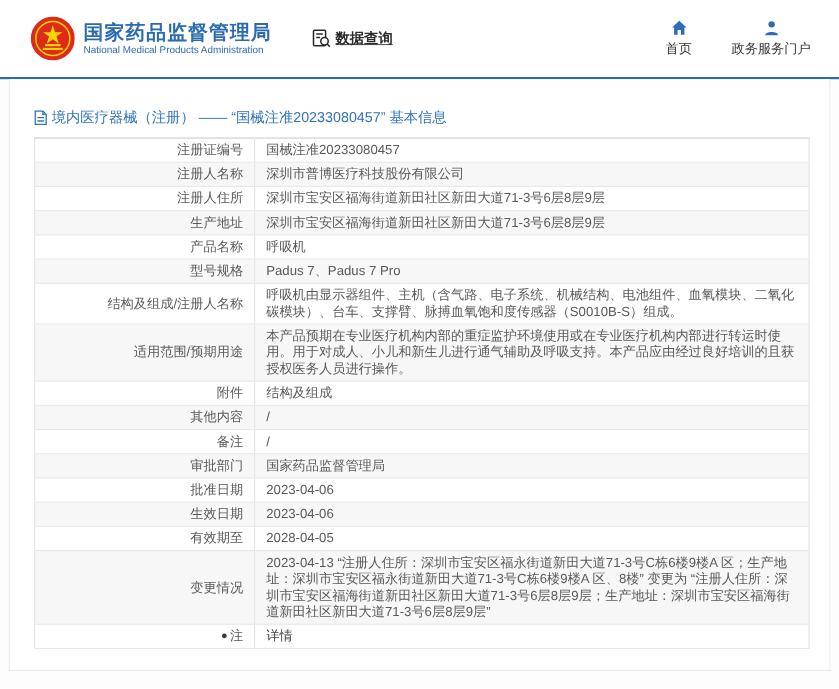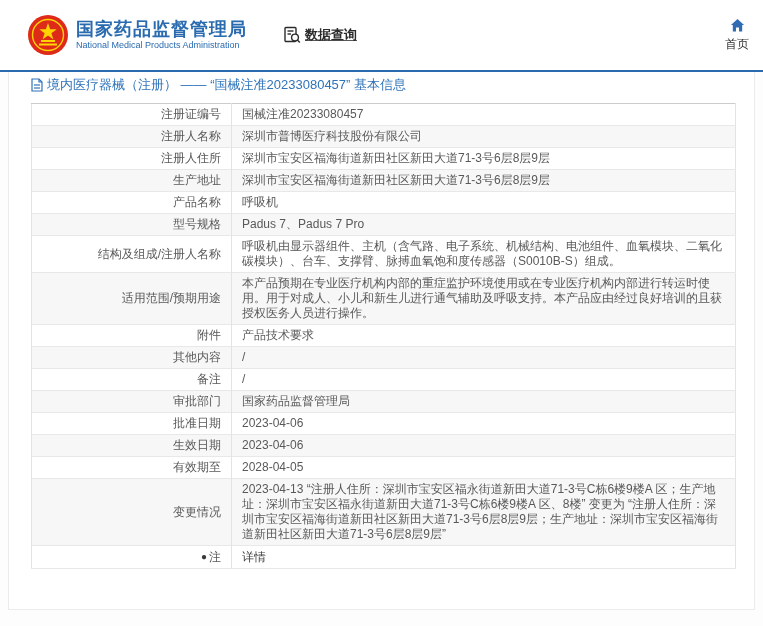--- a/index.html
+++ b/index.html
@@ -15,32 +15,32 @@
   }
   .logo-wrap { display:flex; align-items:center; }
   .emblem { width:40px; height:40px; flex:0 0 auto; }
   .org-names { margin-left:8px; }
   .org-cn { font-size:18px; font-weight:bold; color:#2a6bb0; letter-spacing:1px; line-height:20px; }
   .org-en { font-size:9px; color:#2a6bb0; line-height:12px; }
   .data-query { display:flex; margin-left:36px; cursor:pointer;text-decoration:underline; }
   .data-query svg { width:18px; height:18px; }
   .data-query-label { font-size:13px; color:#2b2b2b; margin-left:4px; font-weight:bold; }
   .header-spacer { flex:1; }
-  .top-nav { display:flex; align-items:center; gap:36px; margin-right:0; }
+  .top-nav { display:flex; align-items:center; gap:36px; margin-right:12px; }
   .nav-item { display:flex; flex-direction:column; align-items:center; cursor:pointer; }
   .nav-item svg { width:15px; height:15px; }
   .nav-label { font-size:12px; color:#333; margin-top:3px; white-space:nowrap; }
   .blue-rule { height:2px; background:#2a6bb0; width:100%; }
   
   .panel {
     margin:0 8px; background:#ffffff;
     border:1px solid #ebebeb; border-top:none;
     min-height:538px; padding:0 0 14px 0;
   }
-  .page-title-bar { display:flex; align-items:center; padding:4px 0 9px 22px; }
+  .page-title-bar { display:flex; align-items:center; padding:26px 0 9px 22px; }
   .page-title-bar svg { width:12px; height:14px; flex:0 0 auto; }
   .page-title { font-size:13px; color:#2f73b9; margin-left:4px; }
   
   .detail-table {
     margin-left:22px; width:705px;
     border-collapse:collapse; table-layout:fixed;
     border:1px solid #e3e3e3; border-top:1px solid #cccccc;
   }
   .detail-table tr { border-bottom:1px solid #e8e8e8; }
   .detail-table tr:nth-child(even) { background:#f7f7f7; }
@@ -84,20 +84,27 @@
 
   <div class="header-spacer"></div>
 
   <div class="top-nav">
     <div class="nav-item">
       <svg viewBox="0 0 16 16" fill="#2e6db4">
         <path d="M8 1 L15 7.4 L13 7.4 L13 14.5 L9.6 14.5 L9.6 10 L6.4 10 L6.4 14.5 L3 14.5 L3 7.4 L1 7.4 Z"></path>
       </svg>
       <span class="nav-label">首页</span>
     </div>
+    <div class="nav-item">
+      <svg viewBox="0 0 16 16" fill="#2e6db4">
+        <circle cx="8" cy="4.4" r="3.1"></circle>
+        <path d="M1.8 15 C1.8 10.8 14.2 10.8 14.2 15 Z"></path>
+      </svg>
+      <span class="nav-label">政务服务门户</span>
+    </div>
   </div>
 </div>
 
 <div class="blue-rule"></div>
 
 <div class="panel">
 
   <div class="page-title-bar">
     <svg viewBox="0 0 12 14" fill="none" stroke="#2f73b9" stroke-width="1.2">
       <path d="M1 1 L8 1 L11 4 L11 13 L1 13 Z"></path>
@@ -137,21 +144,21 @@
         <tr>
           <td class="label-cell">结构及组成/注册人名称</td>
           <td class="value-cell">呼吸机由显示器组件、主机（含气路、电子系统、机械结构、电池组件、血氧模块、二氧化碳模块）、台车、支撑臂、脉搏血氧饱和度传感器（S0010B-S）组成。</td>
         </tr>
         <tr>
           <td class="label-cell">适用范围/预期用途</td>
           <td class="value-cell">本产品预期在专业医疗机构内部的重症监护环境使用或在专业医疗机构内部进行转运时使用。用于对成人、小儿和新生儿进行通气辅助及呼吸支持。本产品应由经过良好培训的且获授权医务人员进行操作。</td>
         </tr>
         <tr>
           <td class="label-cell">附件</td>
-          <td class="value-cell">产品技术要求</td>
+          <td class="value-cell">结构及组成</td>
         </tr>
         <tr>
           <td class="label-cell">其他内容</td>
           <td class="value-cell">/</td>
         </tr>
         <tr>
           <td class="label-cell">备注</td>
           <td class="value-cell">/</td>
         </tr>
         <tr>

